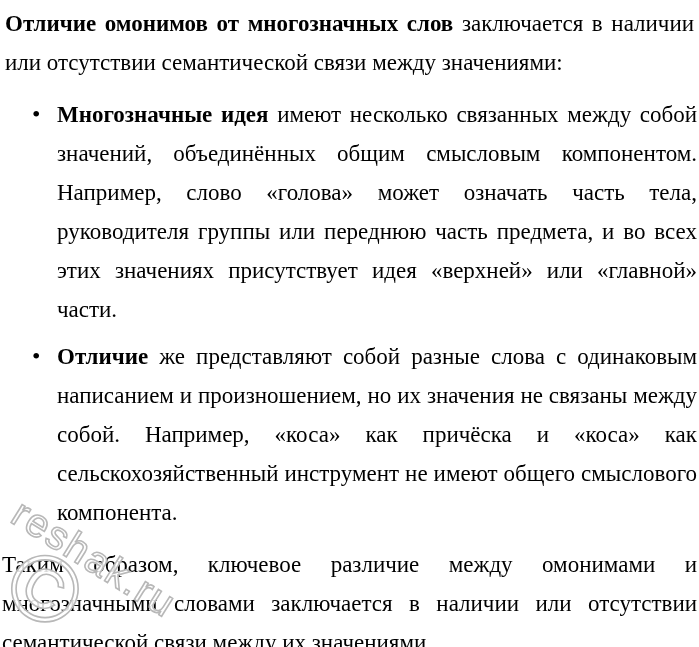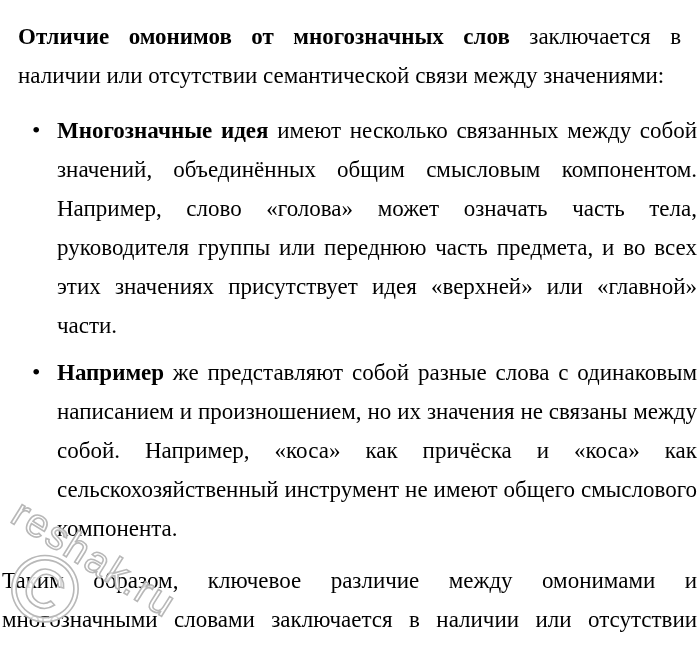--- a/index.html
+++ b/index.html
@@ -16,21 +16,21 @@
     overflow: hidden;
   }
   .doc {
     position: absolute;
     top: 0; left: 0;
     width: 699px;
     padding: 1px 2px 0 2px;
     text-align: justify;
   }
   .doc b { font-weight: bold; }
-  p.intro { margin: 16px; }
+  p.intro { margin: 3px; }
   ul.points {
     list-style: none;
     margin: 13px 0 0 0;
     padding: 0 0 0 55px;
   }
   li.point { position: relative; }
   li.point + li.point { margin-top: 8px; }
   .bullet {
     position: absolute;
     left: -25px;
@@ -75,21 +75,21 @@
 
 <div class="doc">
 
   <p class="intro"><b>Отличие омонимов от многозначных слов</b> <span>заключается в наличии или отсутствии семантической связи между значениями:</span></p>
 
   <ul class="points">
     <li class="point">
       <span class="bullet">•</span><b>Многозначные идея</b> <span>имеют несколько связанных между собой значений, объединённых общим смысловым компонентом. Например, слово «голова» может означать часть тела, руководителя группы или переднюю часть предмета, и во всех этих значениях присутствует идея «верхней» или «главной» части.</span>
     </li>
     <li class="point">
-      <span class="bullet">•</span><b>Например</b> <span>же представляют собой разные слова с одинаковым написанием и произношением, но их значения не связаны между собой. Например, «коса» как причёска и «коса» как сельскохозяйственный инструмент не имеют общего смыслового компонента.</span>
+      <span class="bullet">•</span><b>Отличие</b> <span>же представляют собой разные слова с одинаковым написанием и произношением, но их значения не связаны между собой. Например, «коса» как причёска и «коса» как сельскохозяйственный инструмент не имеют общего смыслового компонента.</span>
     </li>
   </ul>
 
   <p class="closing">Таким образом, ключевое различие между омонимами и многозначными словами заключается в наличии или отсутствии семантической связи между их значениями.</p>
 
 </div>
 
 <div class="watermark-text">reshak.ru</div>
 
 <div class="watermark-copy">©</div>

